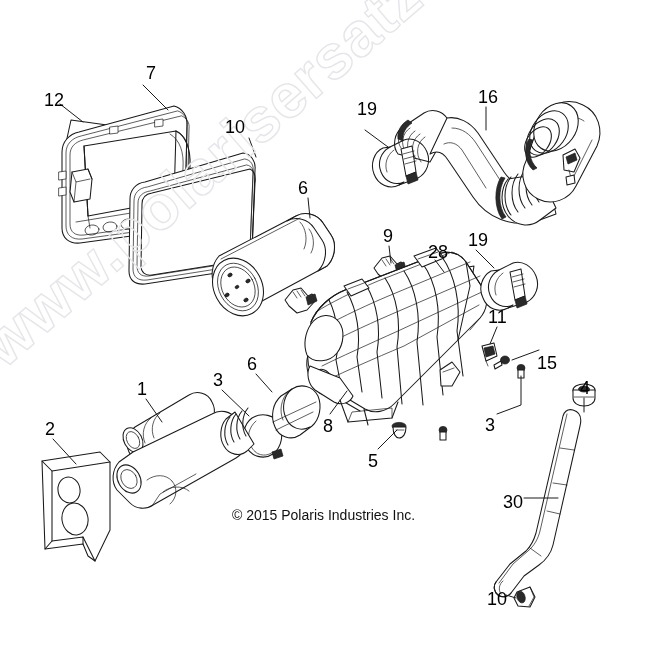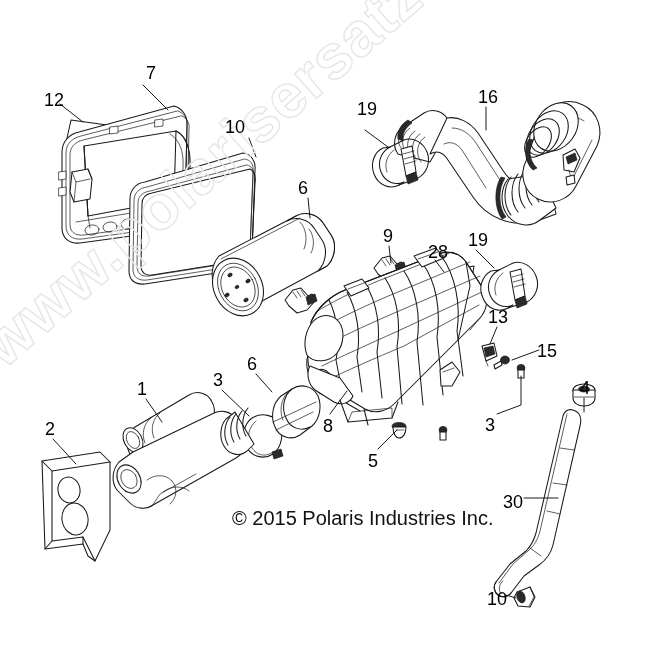--- a/index.html
+++ b/index.html
@@ -28,21 +28,21 @@
     -webkit-text-stroke:1.4px #e6e6ea;
     text-stroke:1.4px #e6e6ea;
     white-space:nowrap;
     pointer-events:none;
     user-select:none;
   }
   .copyright{
     position:absolute;
     left:232px;top:507px;
     font-family:"Liberation Sans",sans-serif;
-    font-size:20px;
+    font-size:14px;
     color:#111;
     white-space:nowrap;
   }
   .callout{
     position:absolute;
     font-family:"Liberation Sans",sans-serif;
     font-size:18px;
     color:#000;
     line-height:1;
     white-space:nowrap;
@@ -517,23 +517,23 @@
   <div class="callout" style="left:213px;top:371px">3</div>
   <div class="callout" style="left:580px;top:379px">4</div>
   <div class="callout" style="left:368px;top:452px">5</div>
   <div class="callout" style="left:247px;top:355px">6</div>
   <div class="callout" style="left:146px;top:64px">7</div>
   <div class="callout" style="left:323px;top:417px">8</div>
   <div class="callout" style="left:383px;top:227px">9</div>
   <div class="callout" style="left:225px;top:118px">10</div>
   <div class="callout" style="left:298px;top:179px">6</div>
   <div class="callout" style="left:44px;top:91px">12</div>
-  <div class="callout" style="left:488px;top:308px">13</div>
+  <div class="callout" style="left:488px;top:308px">11</div>
   <div class="callout" style="left:485px;top:416px">3</div>
-  <div class="callout" style="left:537px;top:342px">15</div>
+  <div class="callout" style="left:537px;top:354px">15</div>
   <div class="callout" style="left:478px;top:88px">16</div>
   <div class="callout" style="left:487px;top:590px">10</div>
   <div class="callout" style="left:468px;top:231px">19</div>
   <div class="callout" style="left:357px;top:100px">19</div>
   <div class="callout" style="left:503px;top:493px">30</div>
   <div class="callout" style="left:428px;top:243px">28</div>
 
 </div>
 
 </body></html>

